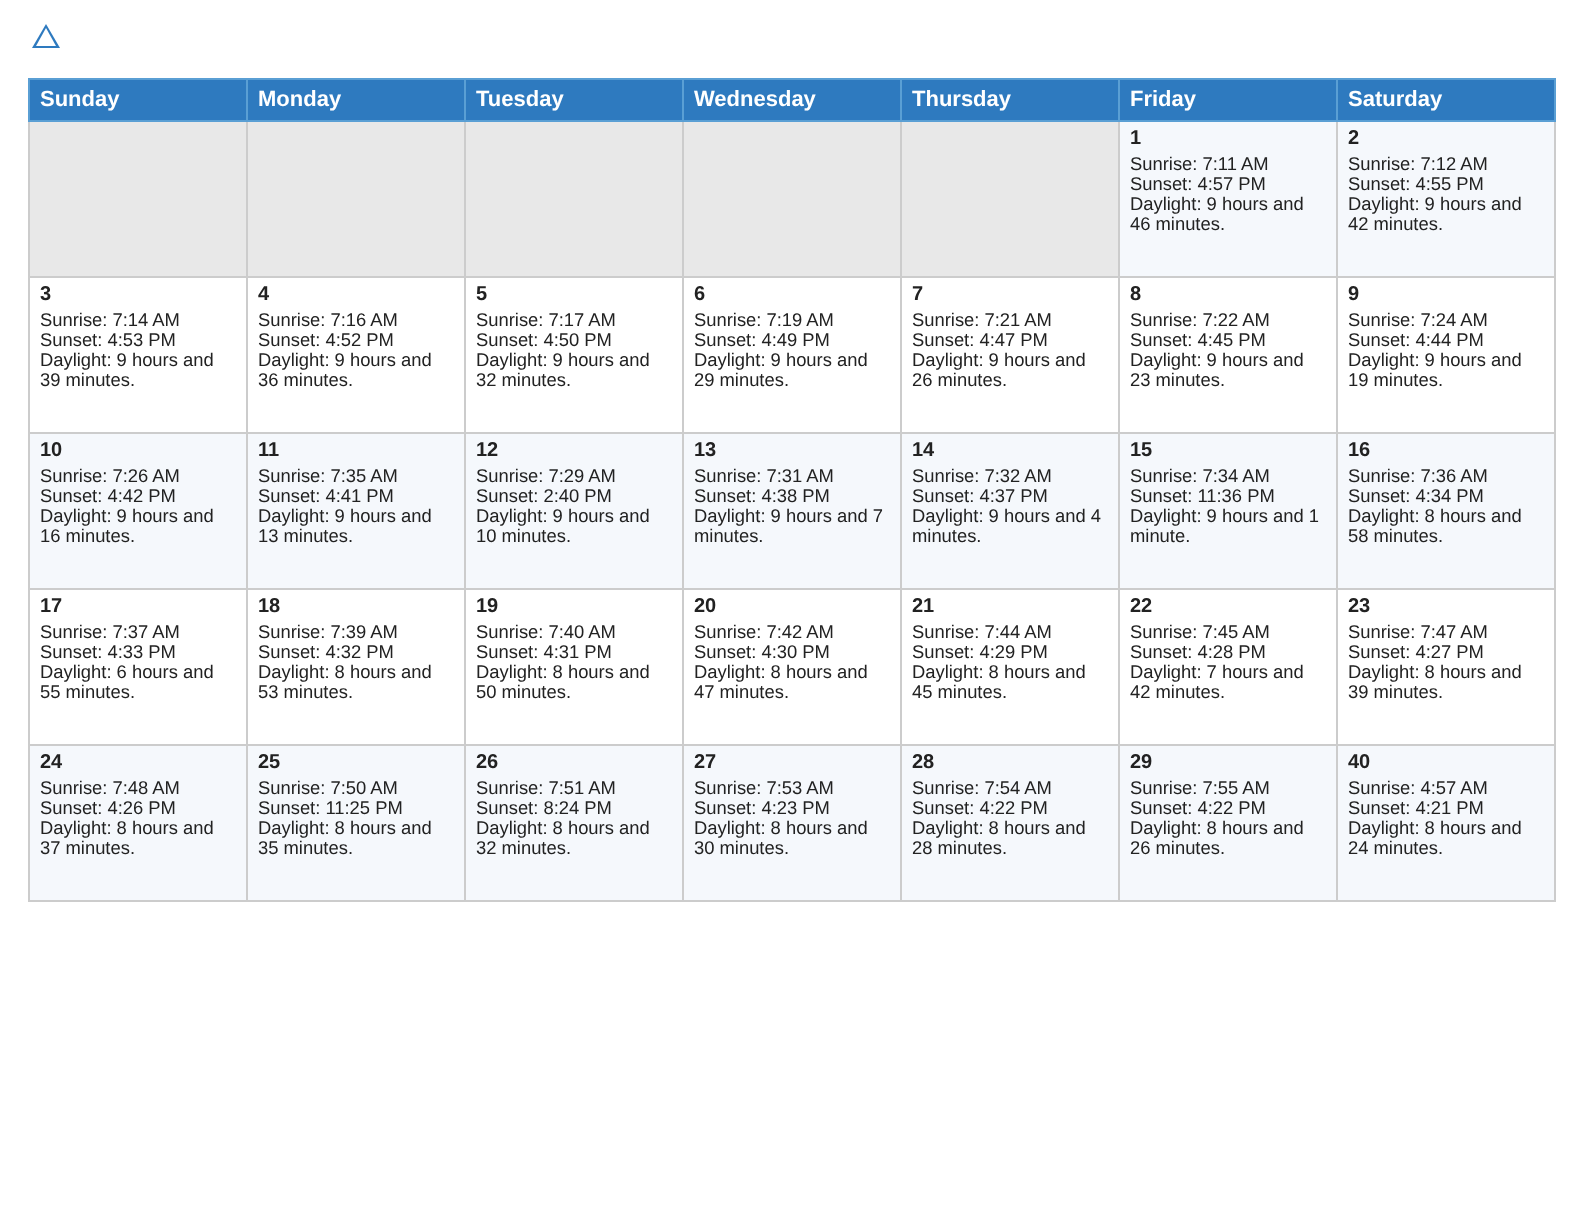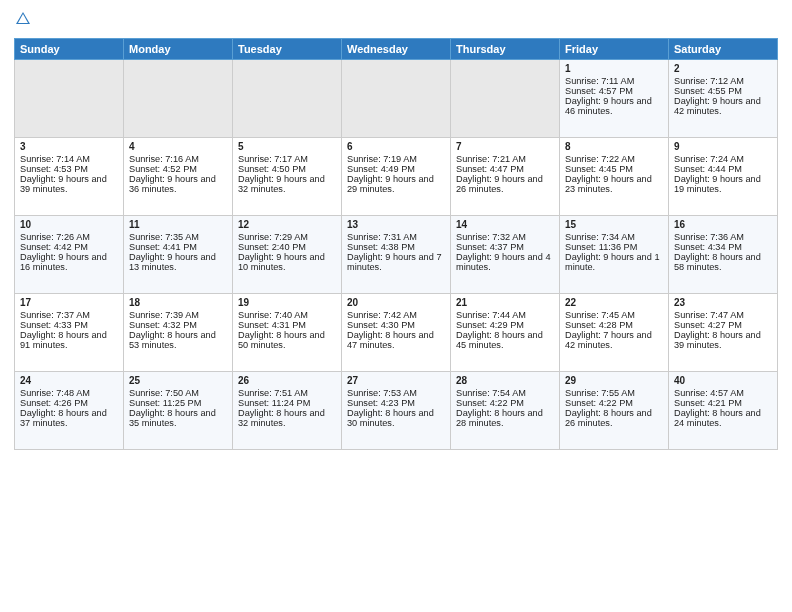--- a/index.html
+++ b/index.html
@@ -228,21 +228,21 @@
             <div>Sunrise: 7:36 AM</div>
             <div>Sunset: 4:34 PM</div>
             <div>Daylight: 8 hours and 58 minutes.</div>
           </td>
         </tr>
         <tr>
           <td>
             <div class="day-num">17</div>
             <div>Sunrise: 7:37 AM</div>
             <div>Sunset: 4:33 PM</div>
-            <div>Daylight: 8 hours and 91 minutes.</div>
+            <div>Daylight: 6 hours and 55 minutes.</div>
           </td>
           <td>
             <div class="day-num">18</div>
             <div>Sunrise: 7:39 AM</div>
             <div>Sunset: 4:32 PM</div>
             <div>Daylight: 8 hours and 53 minutes.</div>
           </td>
           <td>
             <div class="day-num">19</div>
             <div>Sunrise: 7:40 AM</div>
@@ -283,21 +283,21 @@
           </td>
           <td>
             <div class="day-num">25</div>
             <div>Sunrise: 7:50 AM</div>
             <div>Sunset: 11:25 PM</div>
             <div>Daylight: 8 hours and 35 minutes.</div>
           </td>
           <td>
             <div class="day-num">26</div>
             <div>Sunrise: 7:51 AM</div>
-            <div>Sunset: 11:24 PM</div>
+            <div>Sunset: 8:24 PM</div>
             <div>Daylight: 8 hours and 32 minutes.</div>
           </td>
           <td>
             <div class="day-num">27</div>
             <div>Sunrise: 7:53 AM</div>
             <div>Sunset: 4:23 PM</div>
             <div>Daylight: 8 hours and 30 minutes.</div>
           </td>
           <td>
             <div class="day-num">28</div>

